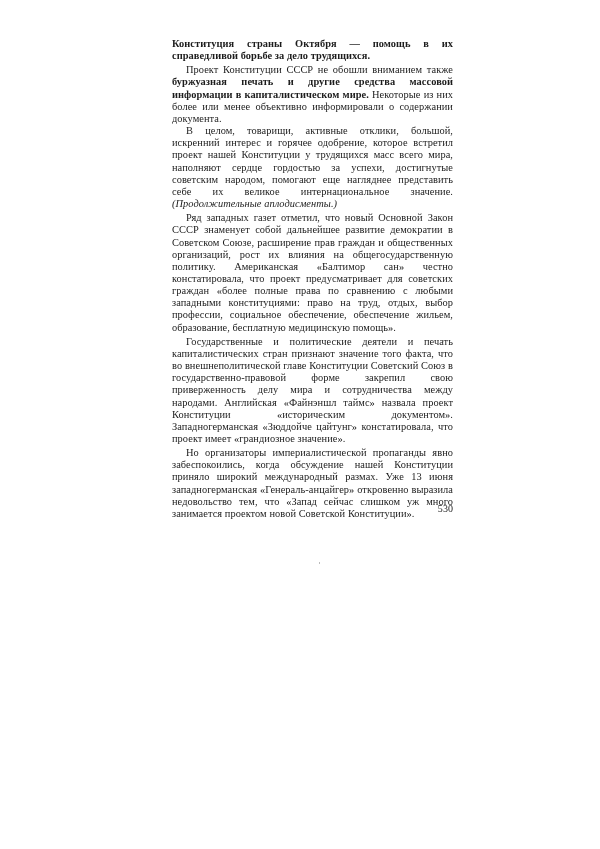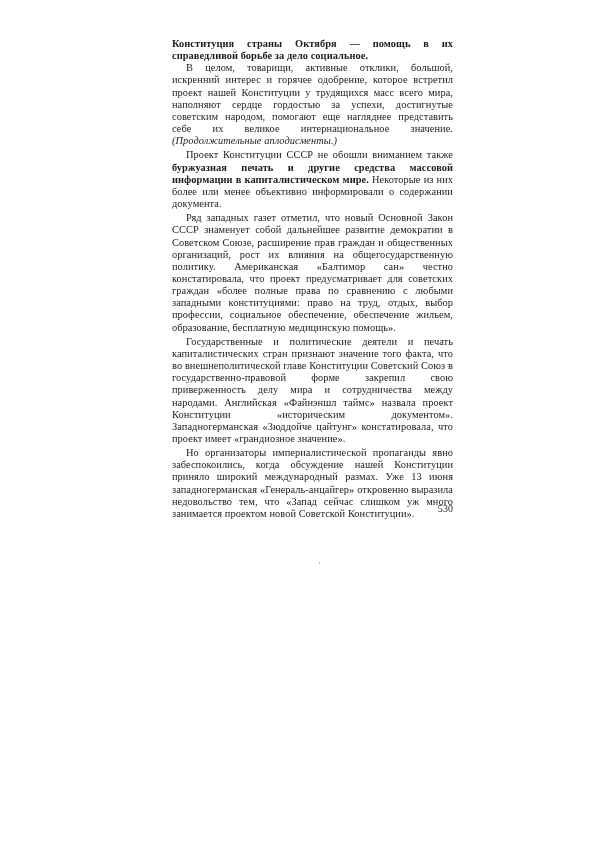--- a/index.html
+++ b/index.html
@@ -33,27 +33,27 @@
   .speck {
     position: absolute; left: 319px; top: 562px;
     width: 1px; height: 2px; background: #bbbbbb;
   }
 </style>
 </head>
 <body>
 
 <div class="page">
   <p class="para">
-    <span class="bold">Конституция страны Октября — помощь в их справедливой борьбе за дело социальное.</span>
+    <span class="bold">Конституция страны Октября — помощь в их справедливой борьбе за дело трудящихся.</span>
+  </p>
+  <p class="para indent gap">
+    <span>Проект Конституции СССР не обошли вниманием также </span><span class="bold">буржуазная печать и другие средства массовой информации в капиталистическом мире.</span><span> Некоторые из них более или менее объективно информировали о содержании документа.</span>
   </p>
   <p class="para indent">
     <span>В целом, товарищи, активные отклики, большой, искренний интерес и горячее одобрение, которое встретил проект нашей Конституции у трудящихся масс всего мира, наполняют сердце гордостью за успехи, достигнутые советским народом, помогают еще нагляднее представить себе их великое интернациональное значение. </span><span class="ital">(Продолжительные аплодисменты.)</span>
-  </p>
-  <p class="para indent gap">
-    <span>Проект Конституции СССР не обошли вниманием также </span><span class="bold">буржуазная печать и другие средства массовой информации в капиталистическом мире.</span><span> Некоторые из них более или менее объективно информировали о содержании документа.</span>
   </p>
   <p class="para indent gap">
     <span>Ряд западных газет отметил, что новый Основной Закон СССР знаменует собой дальнейшее развитие демократии в Советском Союзе, расширение прав граждан и общественных организаций, рост их влияния на общегосударственную политику. Американская «Балтимор сан» честно констатировала, что проект предусматривает для советских граждан «более полные права по сравнению с любыми западными конституциями: право на труд, отдых, выбор профессии, социальное обеспечение, обеспечение жильем, образование, бесплатную медицинскую помощь».</span>
   </p>
   <p class="para indent gap">
     <span>Государственные и политические деятели и печать капиталистических стран признают значение того факта, что во внешнеполитической главе Конституции Советский Союз в государственно-правовой форме закрепил свою приверженность делу мира и сотрудничества между народами. Английская «Файнэншл таймс» назвала проект Конституции «историческим документом». Западногерманская «Зюддойче цайтунг» констатировала, что проект имеет «грандиозное значение».</span>
   </p>
   <p class="para indent gap">
     <span>Но организаторы империалистической пропаганды явно забеспокоились, когда обсуждение нашей Конституции приняло широкий международный размах. Уже 13 июня западногерманская «Генераль-анцайгер» откровенно выразила недовольство тем, что «Запад сейчас слишком уж много занимается проектом новой Советской Конституции».</span>
   </p>

